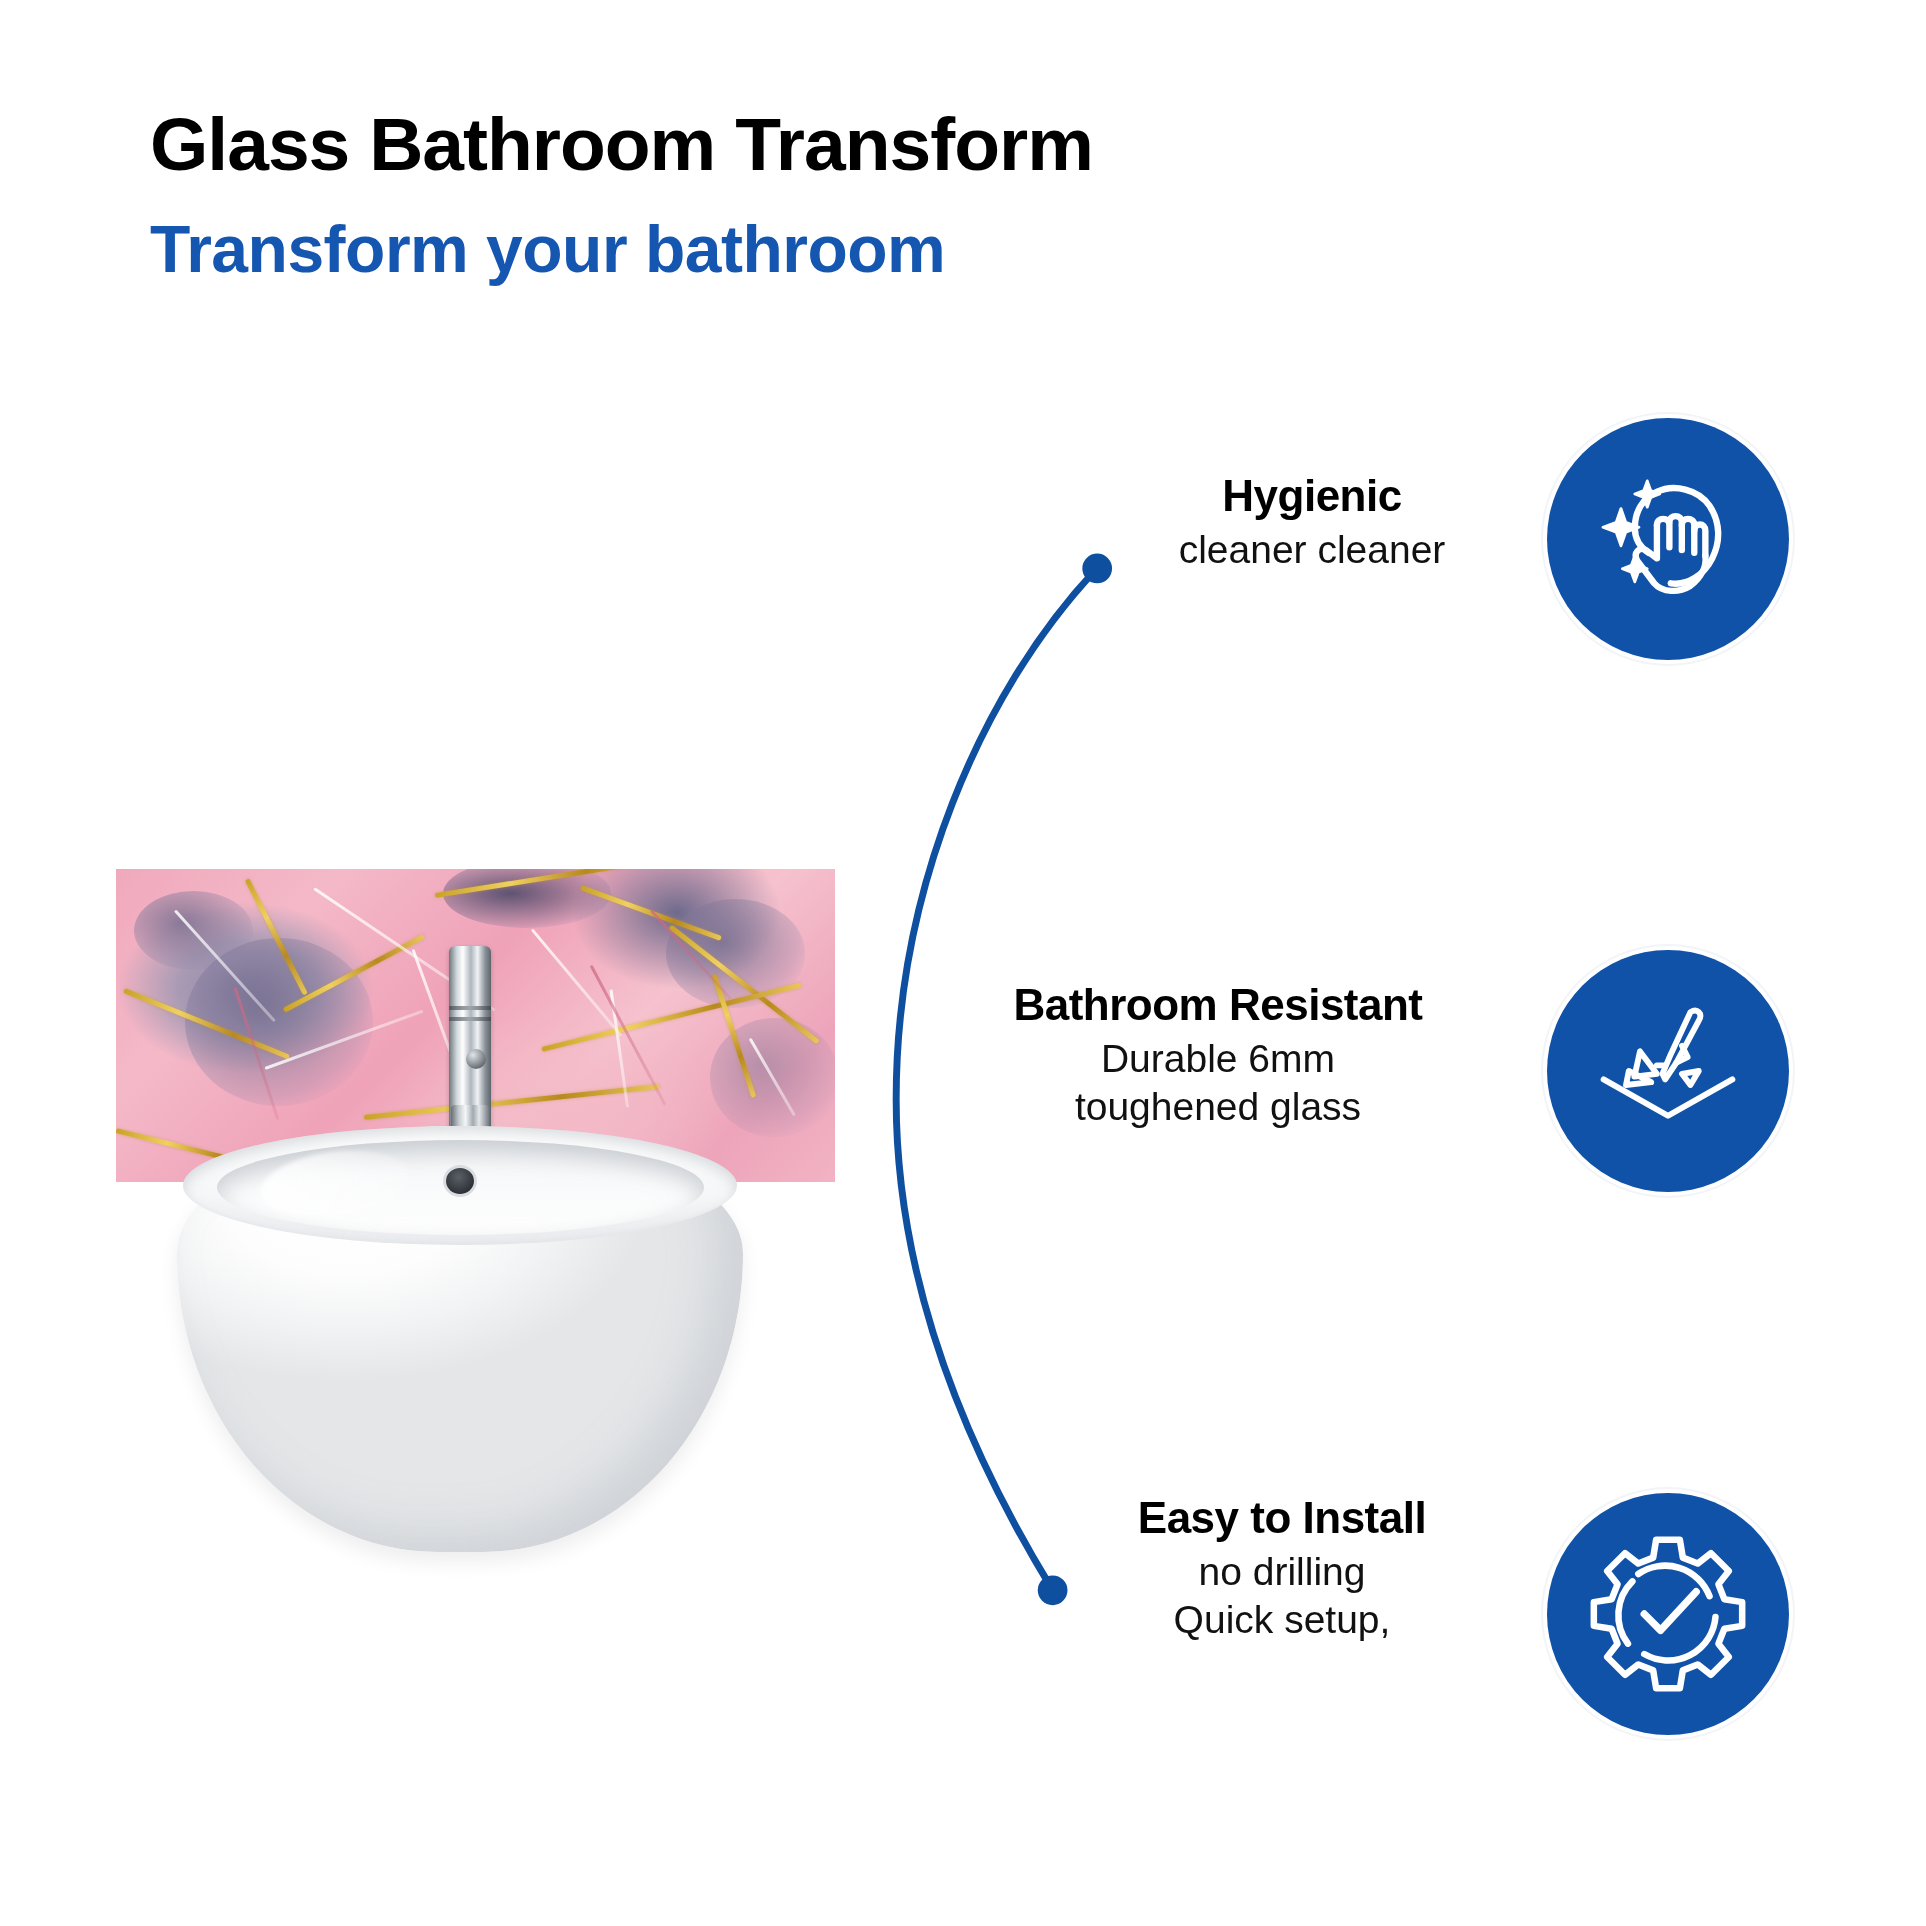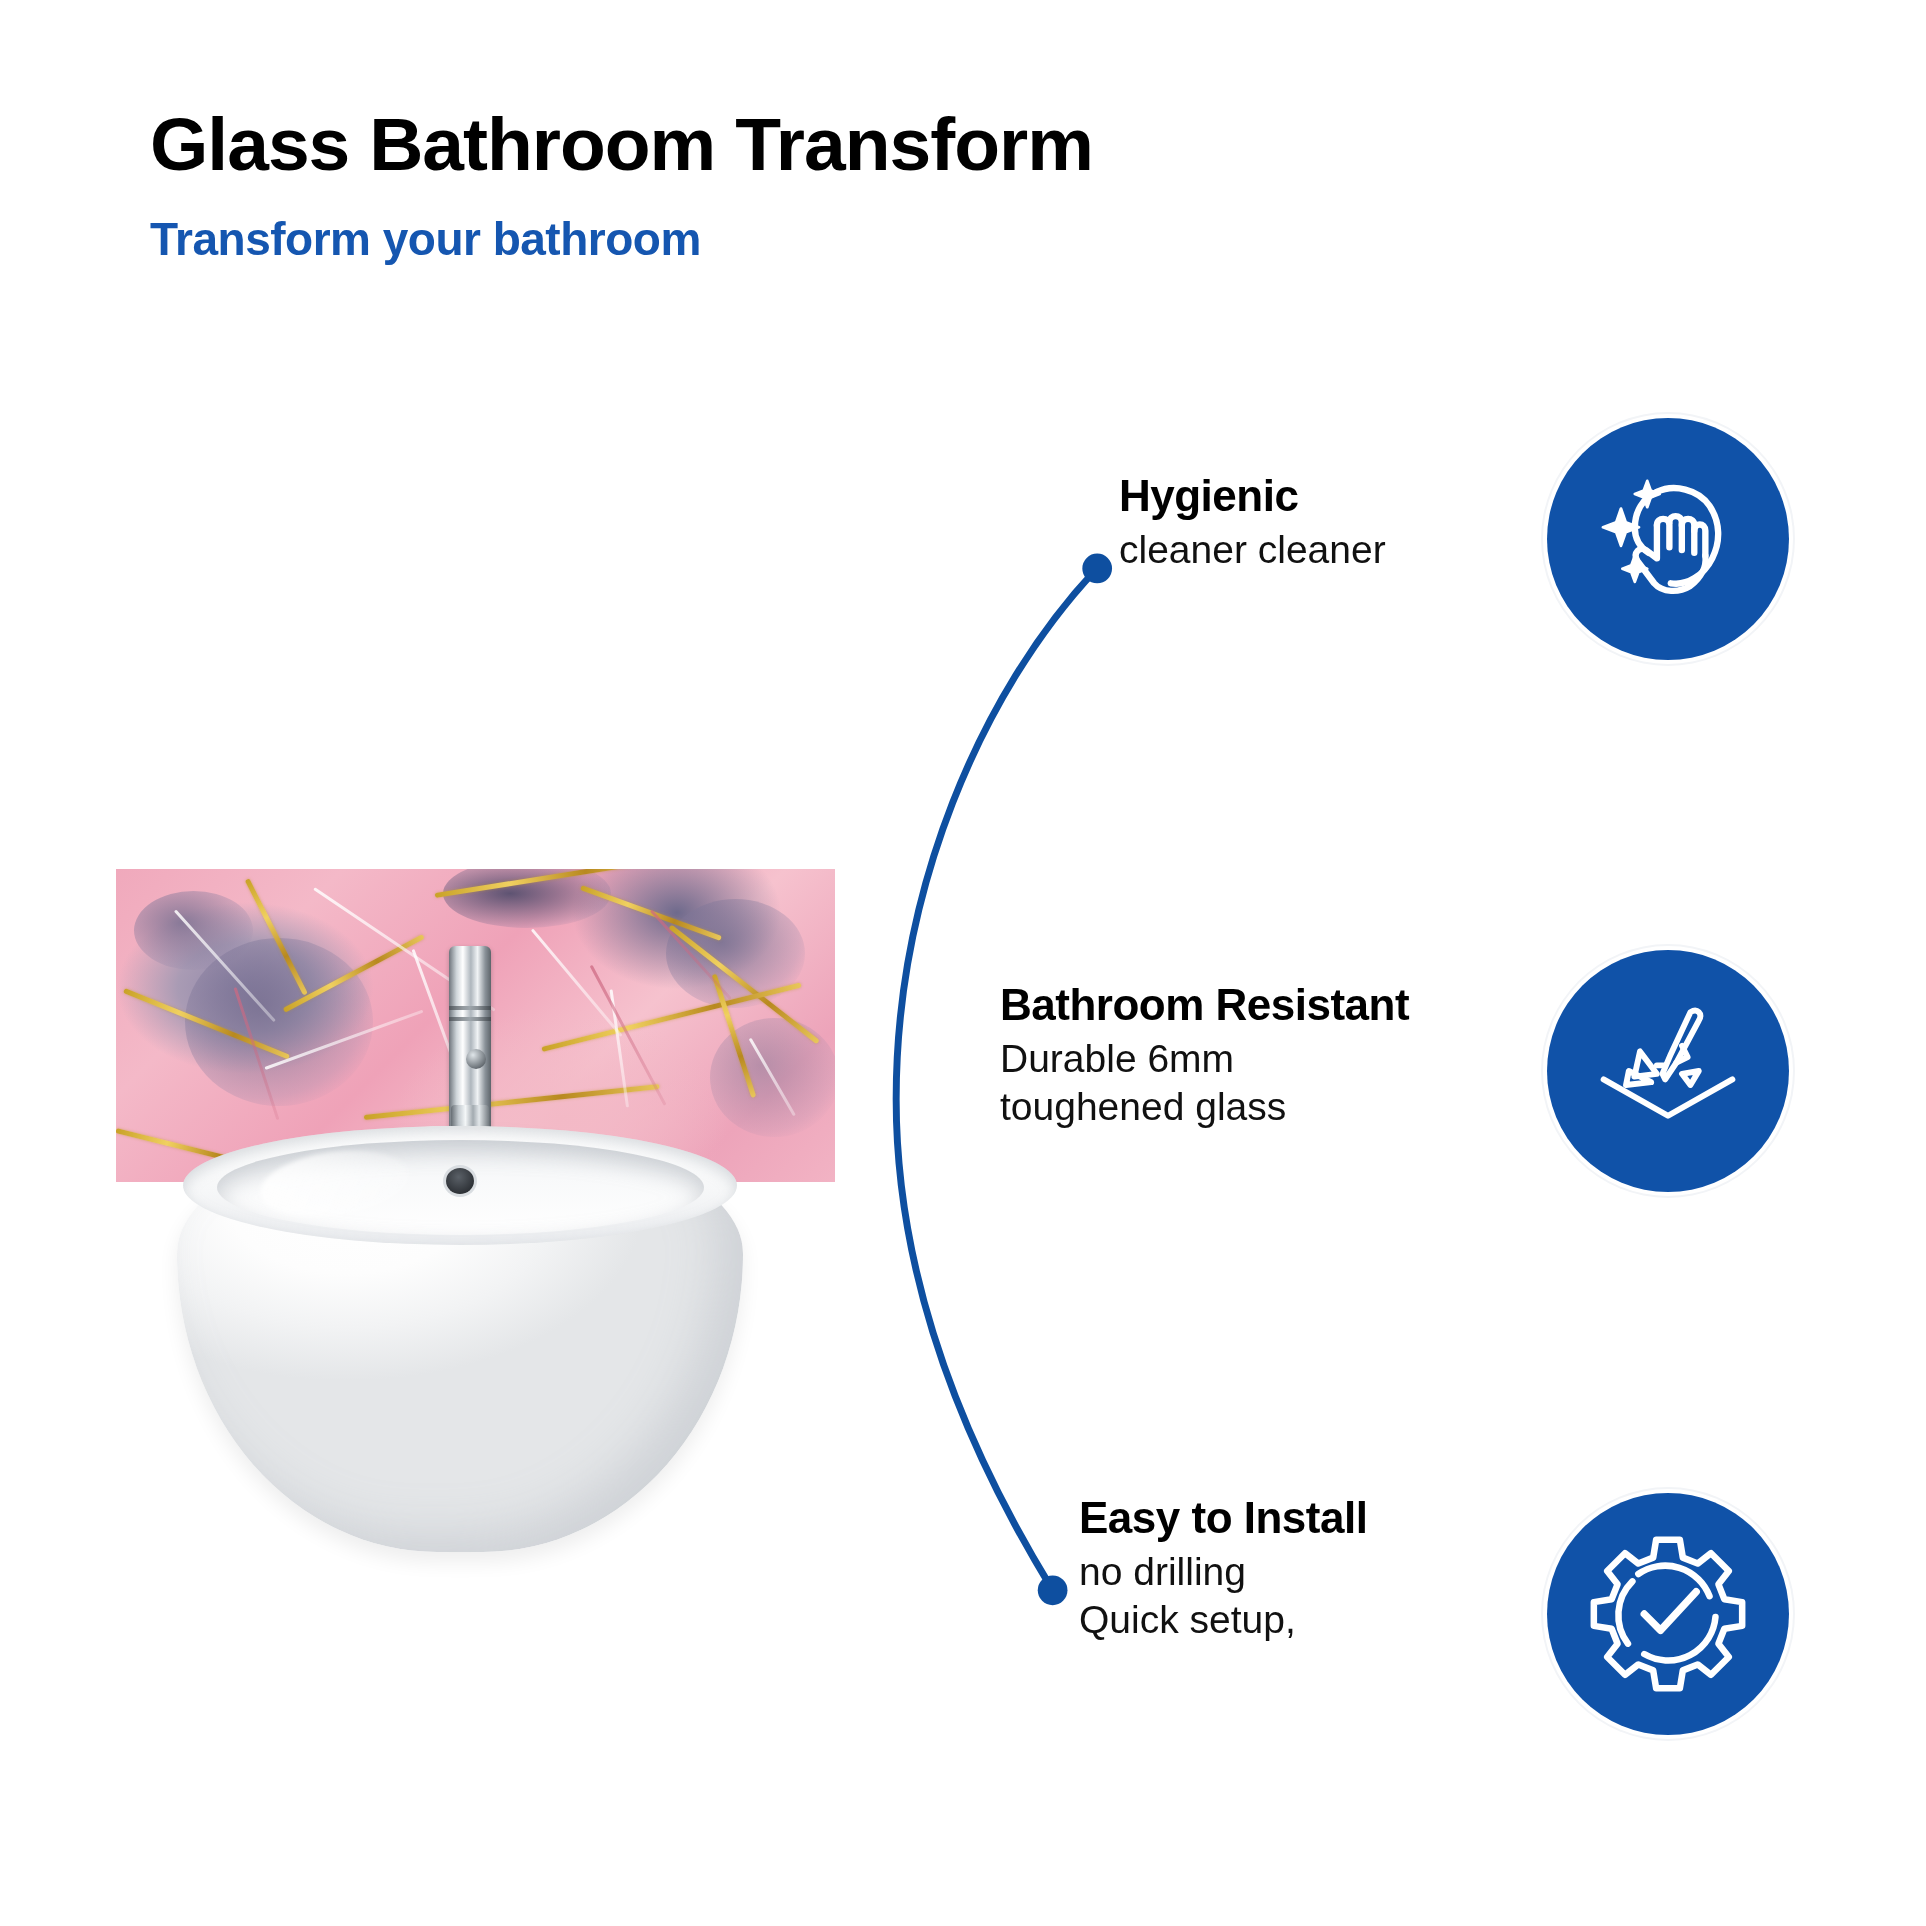--- a/index.html
+++ b/index.html
@@ -14,21 +14,21 @@
 
   
   .title{
     position:absolute;left:150px;top:107px;
     font-size:75px;line-height:1;
     font-weight:700;letter-spacing:-1px;
     color:#000000;white-space:nowrap;
   }
   .subtitle{
     position:absolute;left:150px;top:216px;
-    font-size:46px;line-height:1;
+    font-size:66px;line-height:1;
     font-weight:700;letter-spacing:-0.5px;
     color:#1556B0;white-space:nowrap;
   }
 
   
   .product{
     position:absolute;left:116px;top:859px;
     width:950px;height:535px;
   }
   .splash-panel{
@@ -123,21 +123,21 @@
     border-radius:50%;
     background:radial-gradient(circle at 45% 35%,#5a6067,#2f3338 70%,#1d2125);
     box-shadow:0 0 0 3px rgba(215,219,223,.95);
   }
 
   
   .connector{position:absolute;left:0;top:0;width:1927px;height:1927px;pointer-events:none;}
 
   
   .feature{position:absolute;}
-  .f-text{position:absolute;}
+  .f-text{position:absolute;text-align:center;}
   .f-title{
     font-size:44px;font-weight:700;color:#000000;
     letter-spacing:-0.5px;line-height:1.12;white-space:nowrap;
   }
   .f-desc{
     font-size:39px;font-weight:400;color:#111111;
     line-height:1.22;margin-top:6px;
   }
   .f-icon{
     position:absolute;width:242px;height:242px;border-radius:50%;

